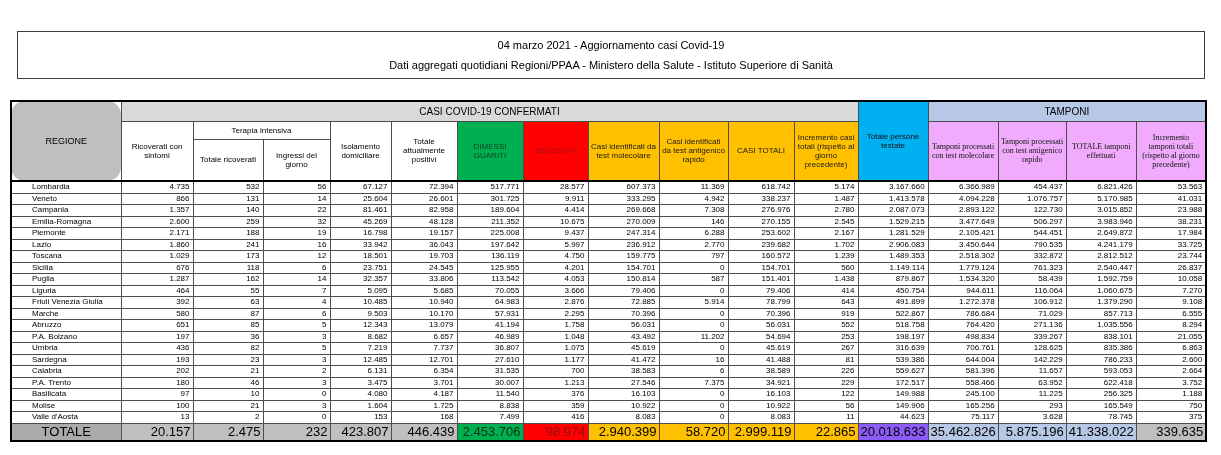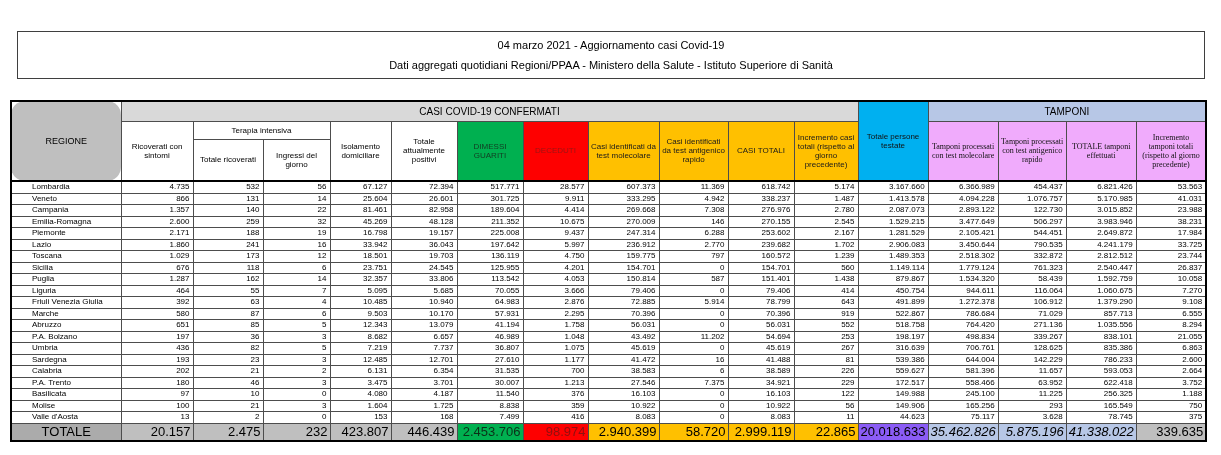--- a/index.html
+++ b/index.html
@@ -41,21 +41,21 @@
   tfoot td {
     font-weight:bold; font-size:13px; height:16px; line-height:16px;
     border-top:2px solid #000; text-align:right; padding-right:3px;
   }
   .t-label { background:#ababab; text-align:center; padding-right:0; }
   .t-gray  { background:#bfbfbf; }
   .t-green { background:#00b050; color:#0b3018; }
   .t-red   { background:#fe0000; color:#8f0f0f; }
   .t-yellow{ background:#ffc000; }
   .t-cyan  { background:#8b5cf6; }
-  .t-blue  { background:#b7c7e6;font-style:italic; }
+  .t-blue  { background:#b7c7e6; }
 </style>
 </head>
 <body>
 
 <div class="page">
 
   <div class="title-box">
     <div>04 marzo 2021 - Aggiornamento casi Covid-19</div>
     <div>Dati aggregati quotidiani Regioni/PPAA - Ministero della Salute - Istituto Superiore di Sanità</div>
   </div>

